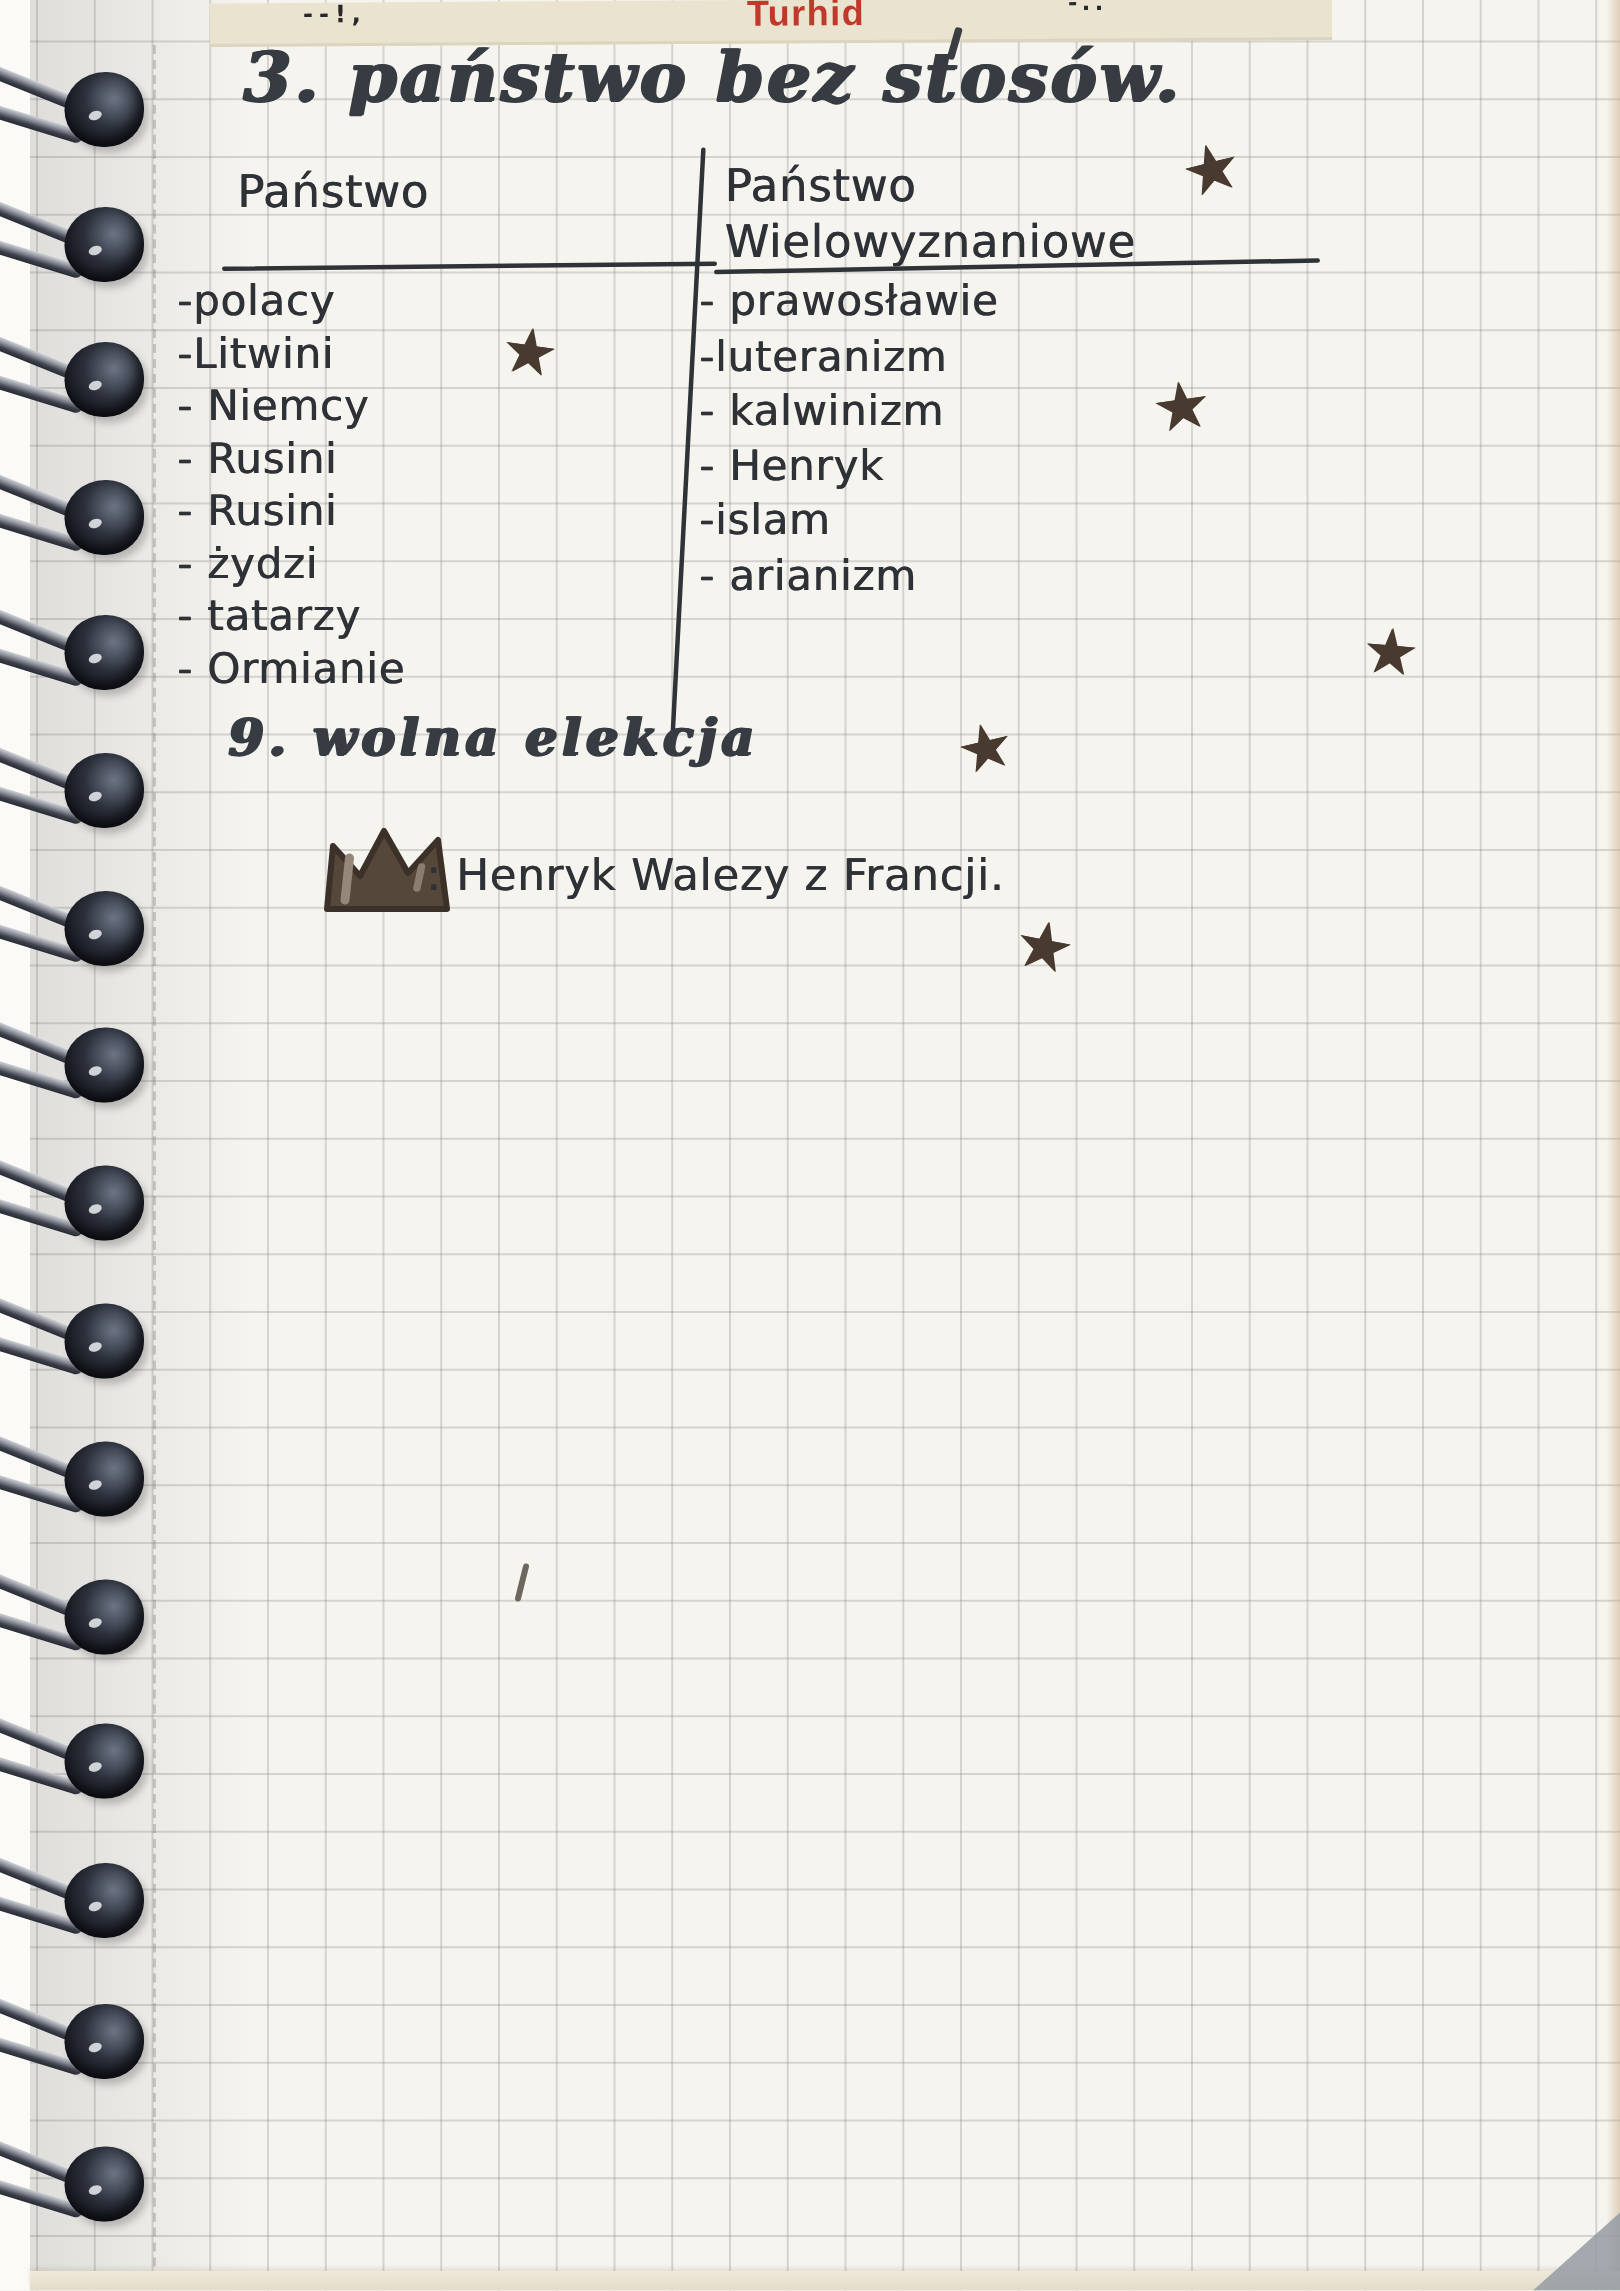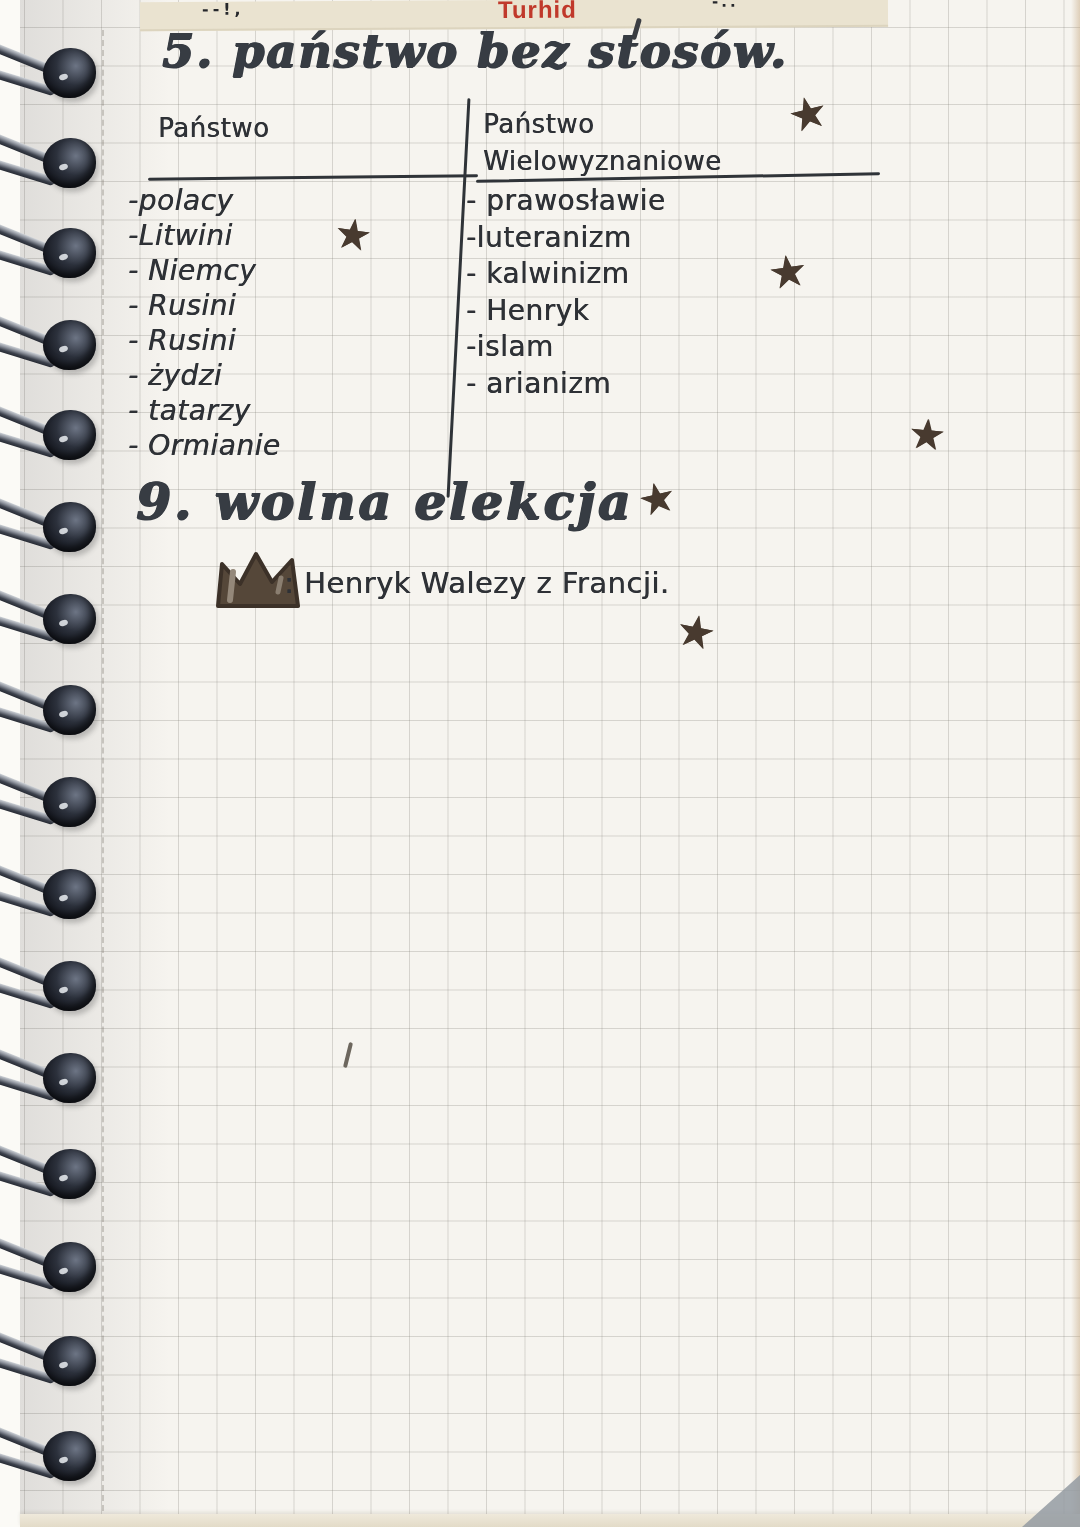--- a/index.html
+++ b/index.html
@@ -47,21 +47,21 @@
     box-shadow:inset -4px -5px 7px rgba(0,0,0,.55), 3px 4px 5px rgba(60,60,60,.28);}
   .ring b:after{content:"";position:absolute;left:30%;top:52%;width:9px;height:6px;border-radius:50%;
     background:rgba(235,238,242,.85);transform:rotate(-20deg);}
 
   
   .cursive{position:absolute;font-family:"DejaVu Serif",serif;font-style:italic;font-weight:700;
     color:#373c43;letter-spacing:2px;white-space:nowrap;margin:0;
     text-shadow:1.3px 0 0 #373c43,-0.6px 0 0 #373c43,0 1px 0 #373c43;}
   .hand{font-family:"DejaVu Sans",sans-serif;color:#2e3136;letter-spacing:.5px;
     text-shadow:.45px 0 0 #2e3136;white-space:nowrap;}
-  .hdr{position:absolute;font-size:26px;line-height:37px;}
+  .hdr{position:absolute;font-size:30px;line-height:37px;}
   .list{position:absolute;font-size:28px;margin:0;padding:0;list-style:none;}
   .list li{height:35px;}
   .list.rt li{height:36.5px;}
 
   
   .rule{position:absolute;background:#2f3338;border-radius:2px;}
   .rule.h-left{left:128px;top:176px;width:330px;height:3px;transform:rotate(-.6deg);}
   .rule.h-right{left:456px;top:176px;width:404px;height:3px;transform:rotate(-1.1deg);}
   .rule.v-div{left:437px;top:98px;width:3px;height:400px;transform:rotate(3deg);}
 
@@ -81,55 +81,55 @@
     <div class="page-shade-left"></div>
     <div class="margin-dash"></div>
 
     <div class="top-strip">
       <span class="red-print">Turhid</span>
       <span class="ink-marks l">--!,</span>
       <span class="ink-marks r">-..</span>
     </div>
     <div class="stray-stroke" style="left:614px;top:18px;width:5px;height:22px;transform:rotate(16deg);"></div>
 
-    <h1 class="cursive" style="left:142px;top:24px;font-size:46px;">5. państwo bez stosów.</h1>
+    <h1 class="cursive" style="left:142px;top:24px;font-size:46px;">3. państwo bez stosów.</h1>
 
     <div class="hdr hand" style="left:138px;top:110px;">
       <div>Państwo</div>
     </div>
     <div class="hdr hand" style="left:463px;top:106px;">
       <div>Państwo</div>
       <div>Wielowyznaniowe</div>
     </div>
 
     <div class="rule h-left"></div>
     <div class="rule h-right"></div>
     <div class="rule v-div"></div>
 
-    <ul class="list hand" style="left:108px;top:184px;font-style:italic;">
+    <ul class="list hand" style="left:98px;top:184px;">
       <li>-polacy</li>
       <li>-Litwini</li>
       <li>- Niemcy</li>
       <li>- Rusini</li>
       <li>- Rusini</li>
       <li>- żydzi</li>
       <li>- tatarzy</li>
       <li>- Ormianie</li>
     </ul>
 
     <ul class="list rt hand" style="left:446px;top:184px;">
       <li>- prawosławie</li>
       <li>-luteranizm</li>
       <li>- kalwinizm</li>
       <li>- Henryk</li>
       <li>-islam</li>
       <li>- arianizm</li>
     </ul>
 
-    <h1 class="cursive" style="left:116px;top:472px;font-size:50px;letter-spacing:3px;">9. wolna elekcja</h1>
+    <h1 class="cursive" style="left:132px;top:472px;font-size:34px;letter-spacing:3px;">9. wolna elekcja</h1>
 
     <span class="crown">
       <svg width="92" height="64" viewBox="0 0 92 64">
         <path d="M6 58 L10 16 L28 36 L44 6 L60 34 L80 12 L86 58 Z" fill="#554739" stroke="#3c3128" stroke-width="4" stroke-linejoin="round"></path>
         <path d="M18 52 L21 24" stroke="#94887a" stroke-width="6" stroke-linecap="round"></path>
         <path d="M66 44 L69 30" stroke="#8a7e70" stroke-width="5" stroke-linecap="round"></path>
       </svg>
     </span>
     <div class="hand" style="position:absolute;left:264px;top:566px;font-size:29px;">: Henryk Walezy z Francji.</div>
 

